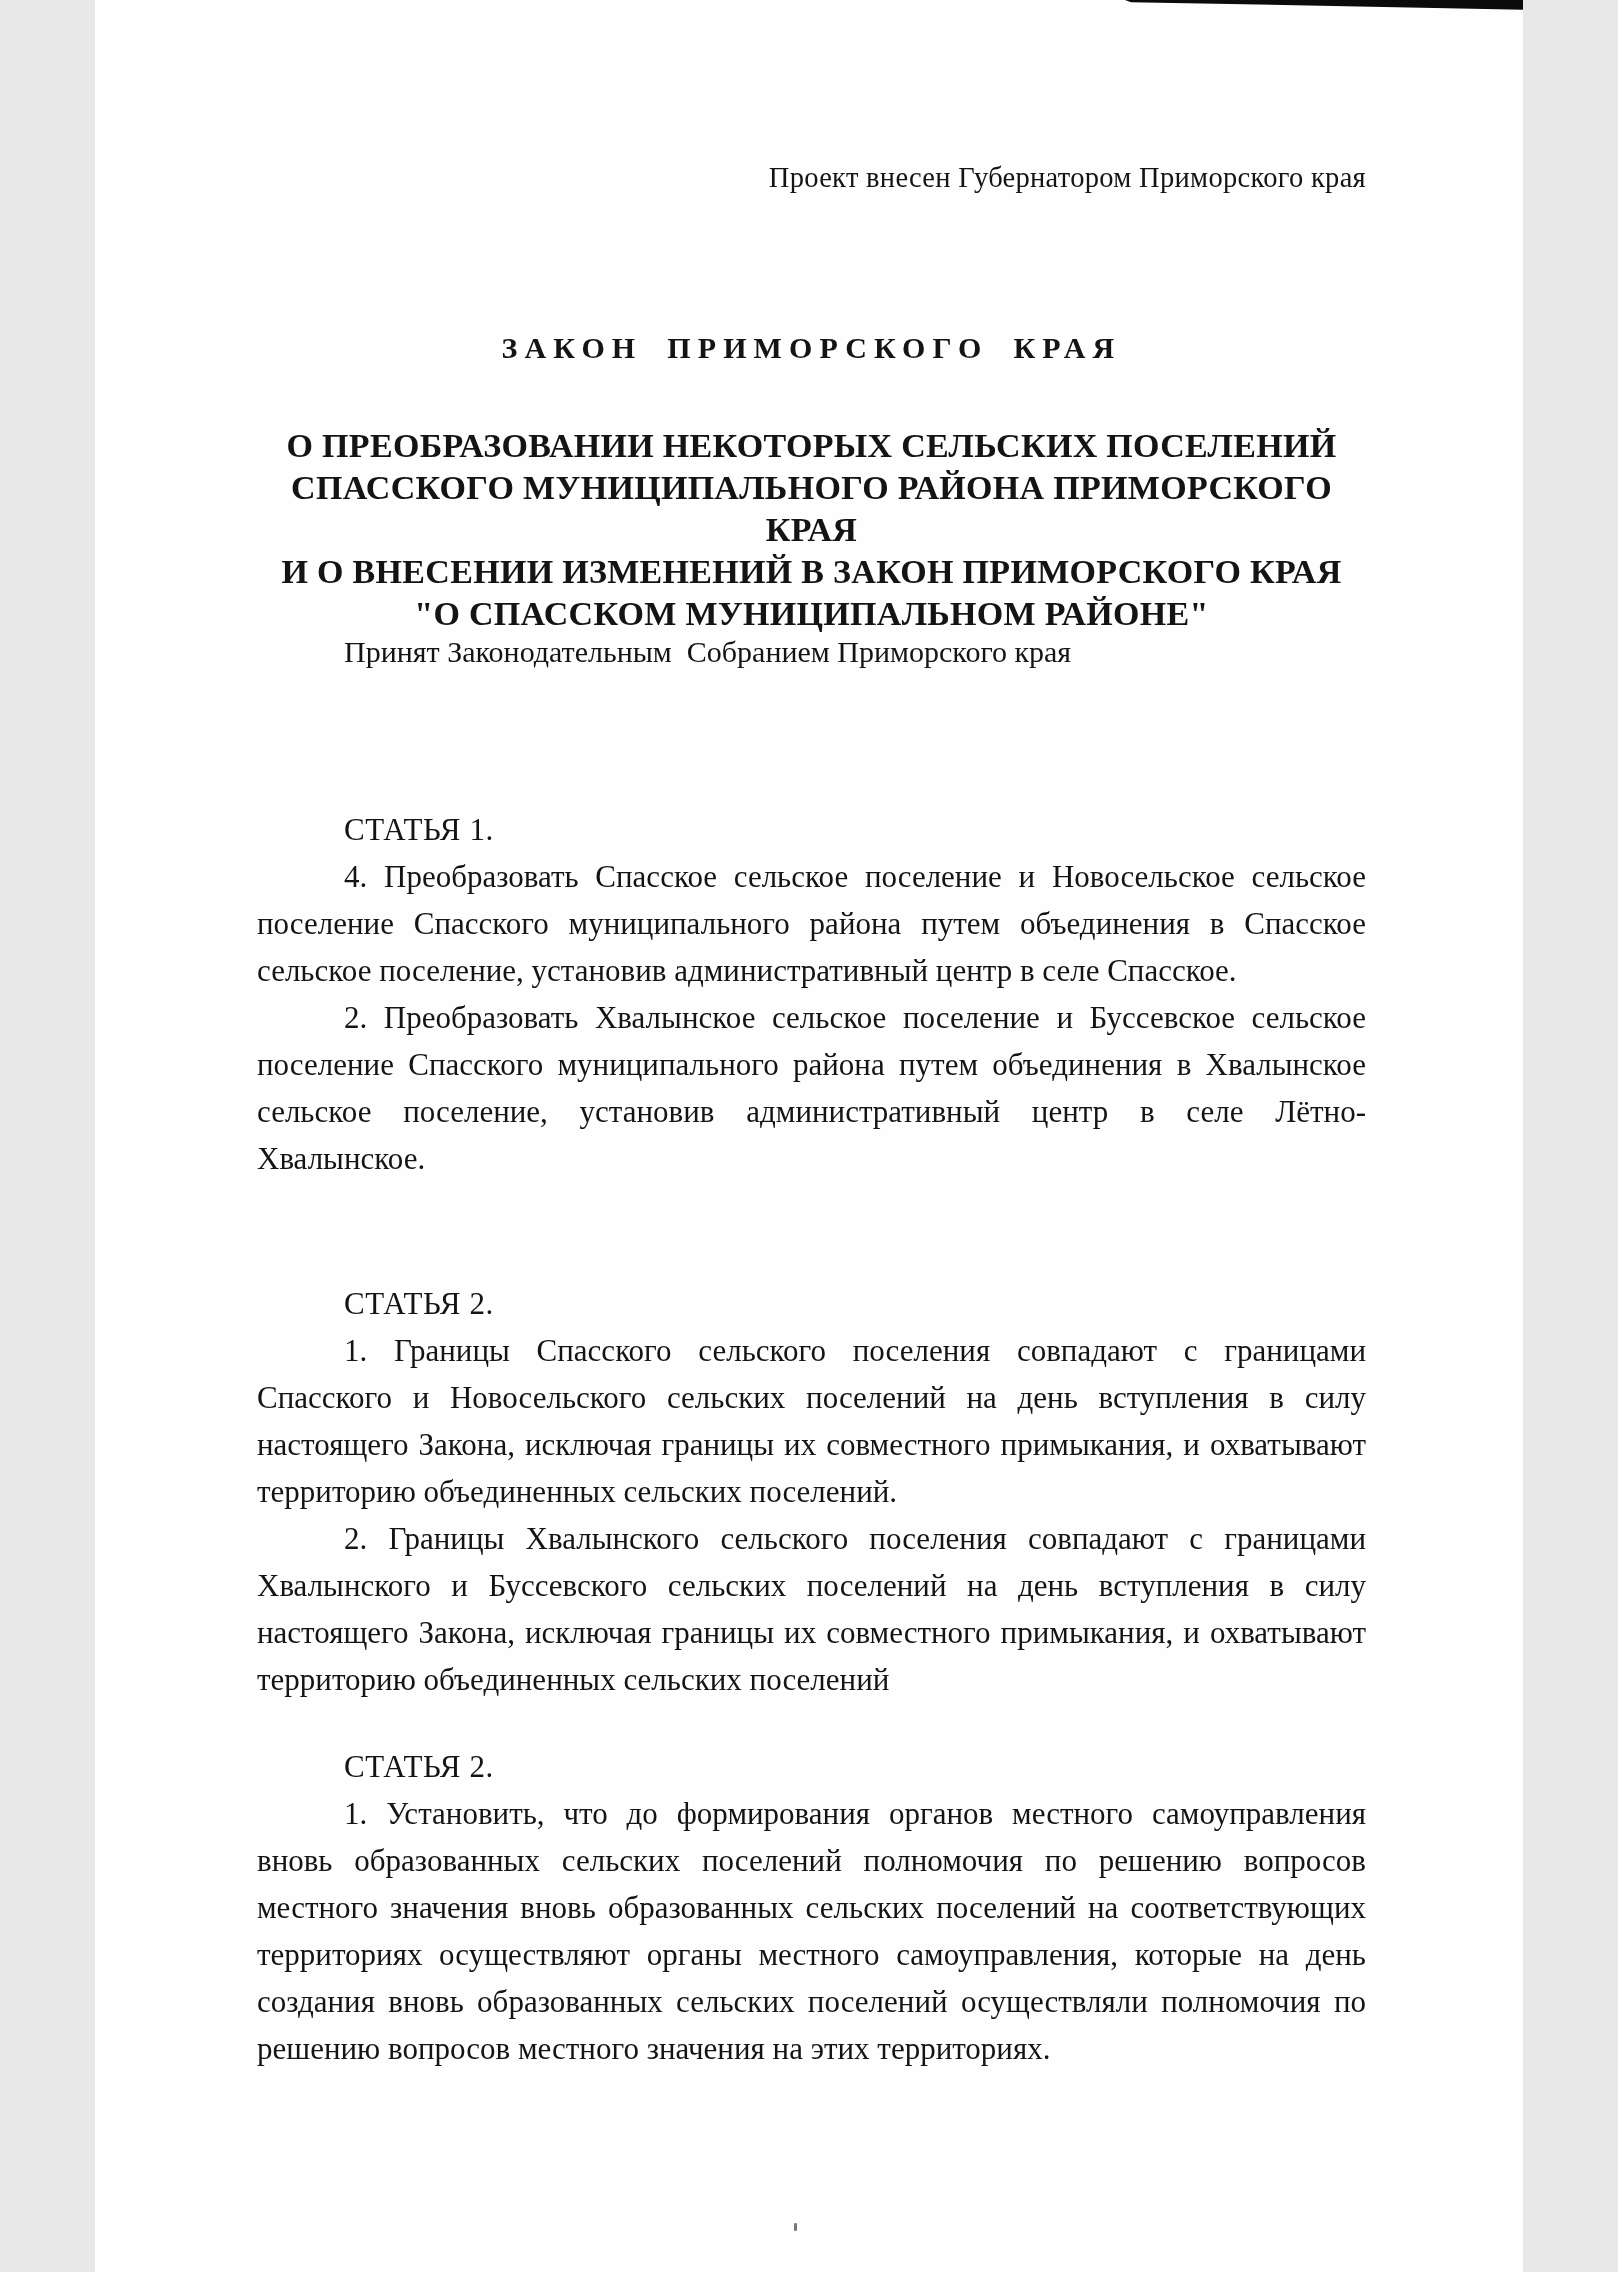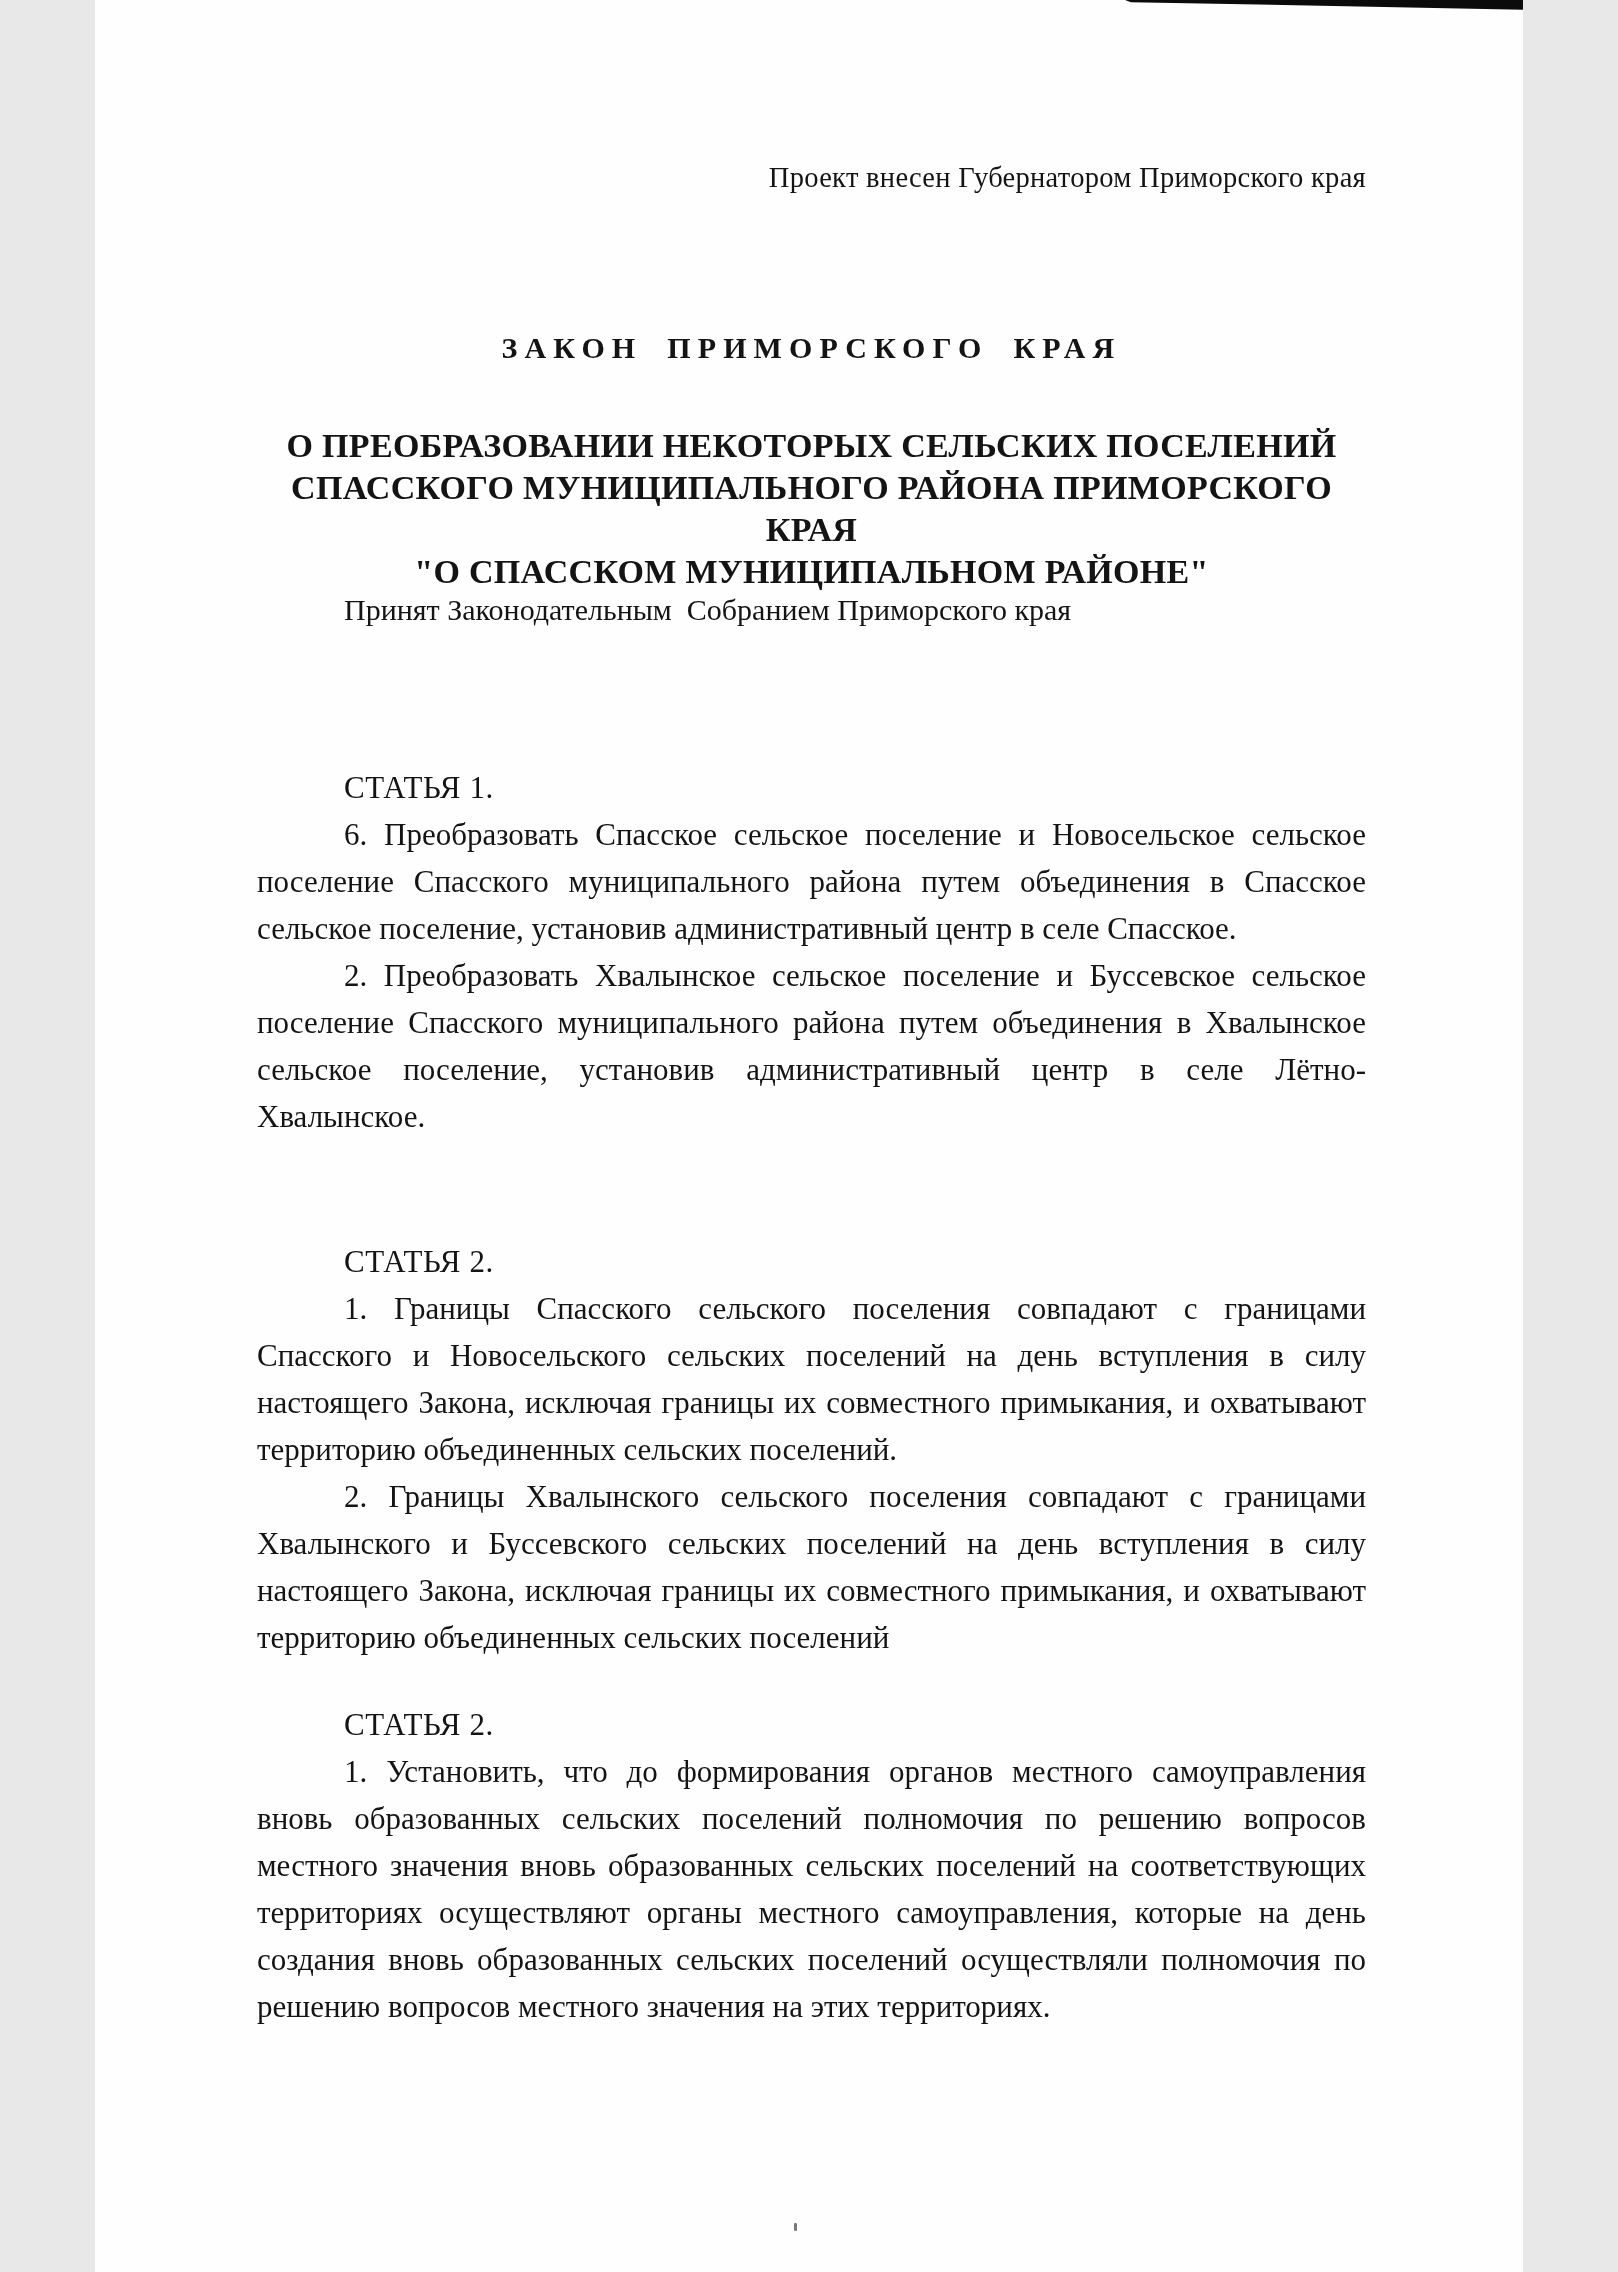--- a/index.html
+++ b/index.html
@@ -95,28 +95,29 @@
   <div class="speck speck-1"></div>
   <div class="speck speck-2"></div>
 
   <p class="header-note">Проект внесен Губернатором Приморского края</p>
 
   <h1 class="title">ЗАКОН ПРИМОРСКОГО КРАЯ</h1>
 
   <div class="subtitle">
     <div>О ПРЕОБРАЗОВАНИИ НЕКОТОРЫХ СЕЛЬСКИХ ПОСЕЛЕНИЙ</div>
     <div>СПАССКОГО МУНИЦИПАЛЬНОГО РАЙОНА ПРИМОРСКОГО КРАЯ</div>
+    <div>И О ВНЕСЕНИИ ИЗМЕНЕНИЙ В ЗАКОН ПРИМОРСКОГО КРАЯ</div>
     <div>"О СПАССКОМ МУНИЦИПАЛЬНОМ РАЙОНЕ"</div>
   </div>
 
   <p class="adopted">Принят Законодательным  Собранием Приморского края</p>
 
   <section class="article article-1">
     <p class="article-heading">СТАТЬЯ 1.</p>
-    <p class="article-para">6. Преобразовать Спасское сельское поселение и Новосельское сельское поселение Спасского муниципального района путем объединения в Спасское сельское поселение, установив административный центр в селе Спасское.</p>
+    <p class="article-para">4. Преобразовать Спасское сельское поселение и Новосельское сельское поселение Спасского муниципального района путем объединения в Спасское сельское поселение, установив административный центр в селе Спасское.</p>
     <p class="article-para">2. Преобразовать Хвалынское сельское поселение и Буссевское сельское поселение Спасского муниципального района путем объединения в Хвалынское сельское поселение, установив административный центр в селе Лётно-Хвалынское.</p>
   </section>
 
   <section class="article article-2">
     <p class="article-heading">СТАТЬЯ 2.</p>
     <p class="article-para">1. Границы Спасского сельского поселения совпадают с границами Спасского и Новосельского сельских поселений на день вступления в силу настоящего Закона, исключая границы их совместного примыкания, и охватывают территорию объединенных сельских поселений.</p>
     <p class="article-para">2. Границы Хвалынского сельского поселения совпадают с границами Хвалынского и Буссевского сельских поселений на день вступления в силу настоящего Закона, исключая границы их совместного примыкания, и охватывают территорию объединенных сельских поселений</p>
   </section>
 
   <section class="article article-3">

